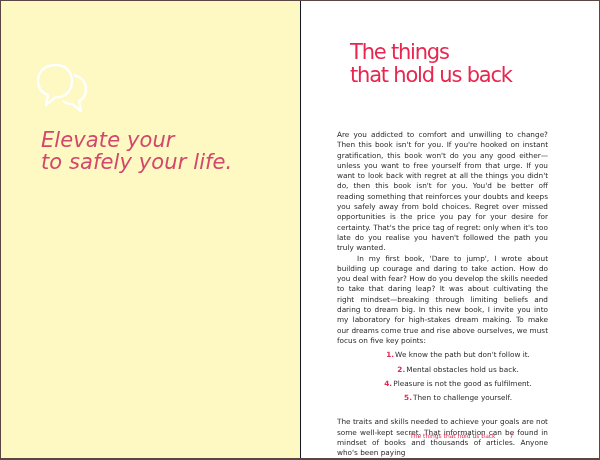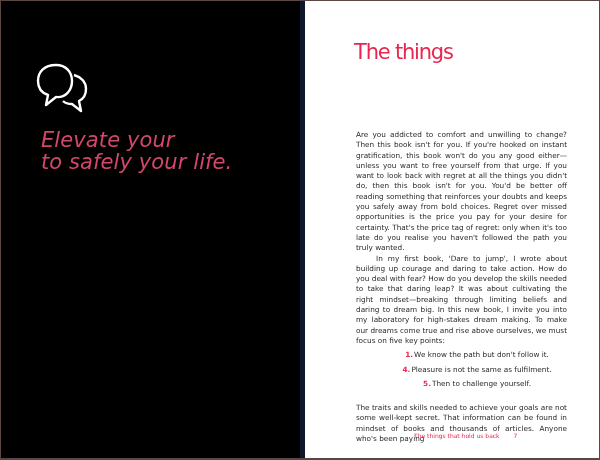--- a/index.html
+++ b/index.html
@@ -8,23 +8,23 @@
       background: #5a4744;
       font-family: "DejaVu Sans", sans-serif;
       position: relative;
     }
     .spread {
       position: absolute; left: 1px; top: 1px; width: 598px; height: 457px;
       display: flex;
     }
     .page-left {
       width: 299px; height: 100%;
-      background: #000000;
+      background: #fef9c3;
       position: relative;
-      border-right: 5px solid #0f172a;
+      border-right: 1px solid #0f172a;
     }
     .page-right {
       flex: 1; height: 100%;
       background: #ffffff;
       position: relative;
     }
     .icon-chat {
       position: absolute; left: 33px; top: 60px; width: 58px; height: 54px;
     }
     .pull-quote {
@@ -38,21 +38,21 @@
     .pull-quote span { display: block; }
     .chapter-title {
       position: absolute; left: 49px; top: 40px;
       color: #e8264f;
       font-family: "DejaVu Sans", sans-serif;
       font-weight: normal; font-size: 21px; line-height: 23px;
       letter-spacing: -1.2px;
     }
     .chapter-title span { display: block; }
     .body-text {
-      position: absolute; left: 51px; top: 129px; width: 211px;
+      position: absolute; left: 36px; top: 129px; width: 211px;
       font-family: "DejaVu Sans", sans-serif;
       font-size: 7.3px; line-height: 10.3px;
       color: #2a2a2a; text-align: justify;
     }
     .body-text p { margin: 0; }
     .body-text p.indent { text-indent: 20px; }
     .key-points { margin: 0 0 0 30px; padding: 0; list-style: none; }
     .key-points li { margin: 4px; padding: 0; line-height: 10.3px; text-align: center; }
     .key-points .num { color: #e8264f; font-weight: bold; display: inline-block; width: 10px; }
     .gap { height: 10px; }
@@ -74,28 +74,30 @@
     </svg>
     <div class="pull-quote">
       <span>Elevate your</span>
       <span>to safely your life.</span>
     </div>
   </div>
 
   <div class="page-right">
     <h1 class="chapter-title" style="margin:0;">
       <span>The things</span>
+      <span>that hold us back</span>
     </h1>
 
     <div class="body-text">
       <p>Are you addicted to comfort and unwilling to change? Then this book isn't for you. If you're hooked on instant gratification, this book won't do you any good either—unless you want to free yourself from that urge. If you want to look back with regret at all the things you didn't do, then this book isn't for you. You'd be better off reading something that reinforces your doubts and keeps you safely away from bold choices. Regret over missed opportunities is the price you pay for your desire for certainty. That's the price tag of regret: only when it's too late do you realise you haven't followed the path you truly wanted.</p>
       <p class="indent">In my first book, 'Dare to jump', I wrote about building up courage and daring to take action. How do you deal with fear? How do you develop the skills needed to take that daring leap? It was about cultivating the right mindset—breaking through limiting beliefs and daring to dream big. In this new book, I invite you into my laboratory for high-stakes dream making. To make our dreams come true and rise above ourselves, we must focus on five key points:</p>
       <ul class="key-points">
         <li><span class="num">1.</span><span>We know the path but don't follow it.</span></li>
-        <li><span class="num">4.</span><span>Pleasure is not the same as fulfilment.</span></li>
+        <li><span class="num">2.</span><span>Mental obstacles hold us back.</span></li>
+        <li><span class="num">4.</span><span>Pleasure is not the good as fulfilment.</span></li>
         <li><span class="num">5.</span><span>Then to challenge yourself.</span></li>
       </ul>
       <div class="gap"></div>
       <p>The traits and skills needed to achieve your goals are not some well-kept secret. That information can be found in mindset of books and thousands of articles. Anyone who's been paying</p>
     </div>
 
     <div class="footer">
       <span>The things that hold us back</span>
       <span class="page-num">7</span>
     </div>

